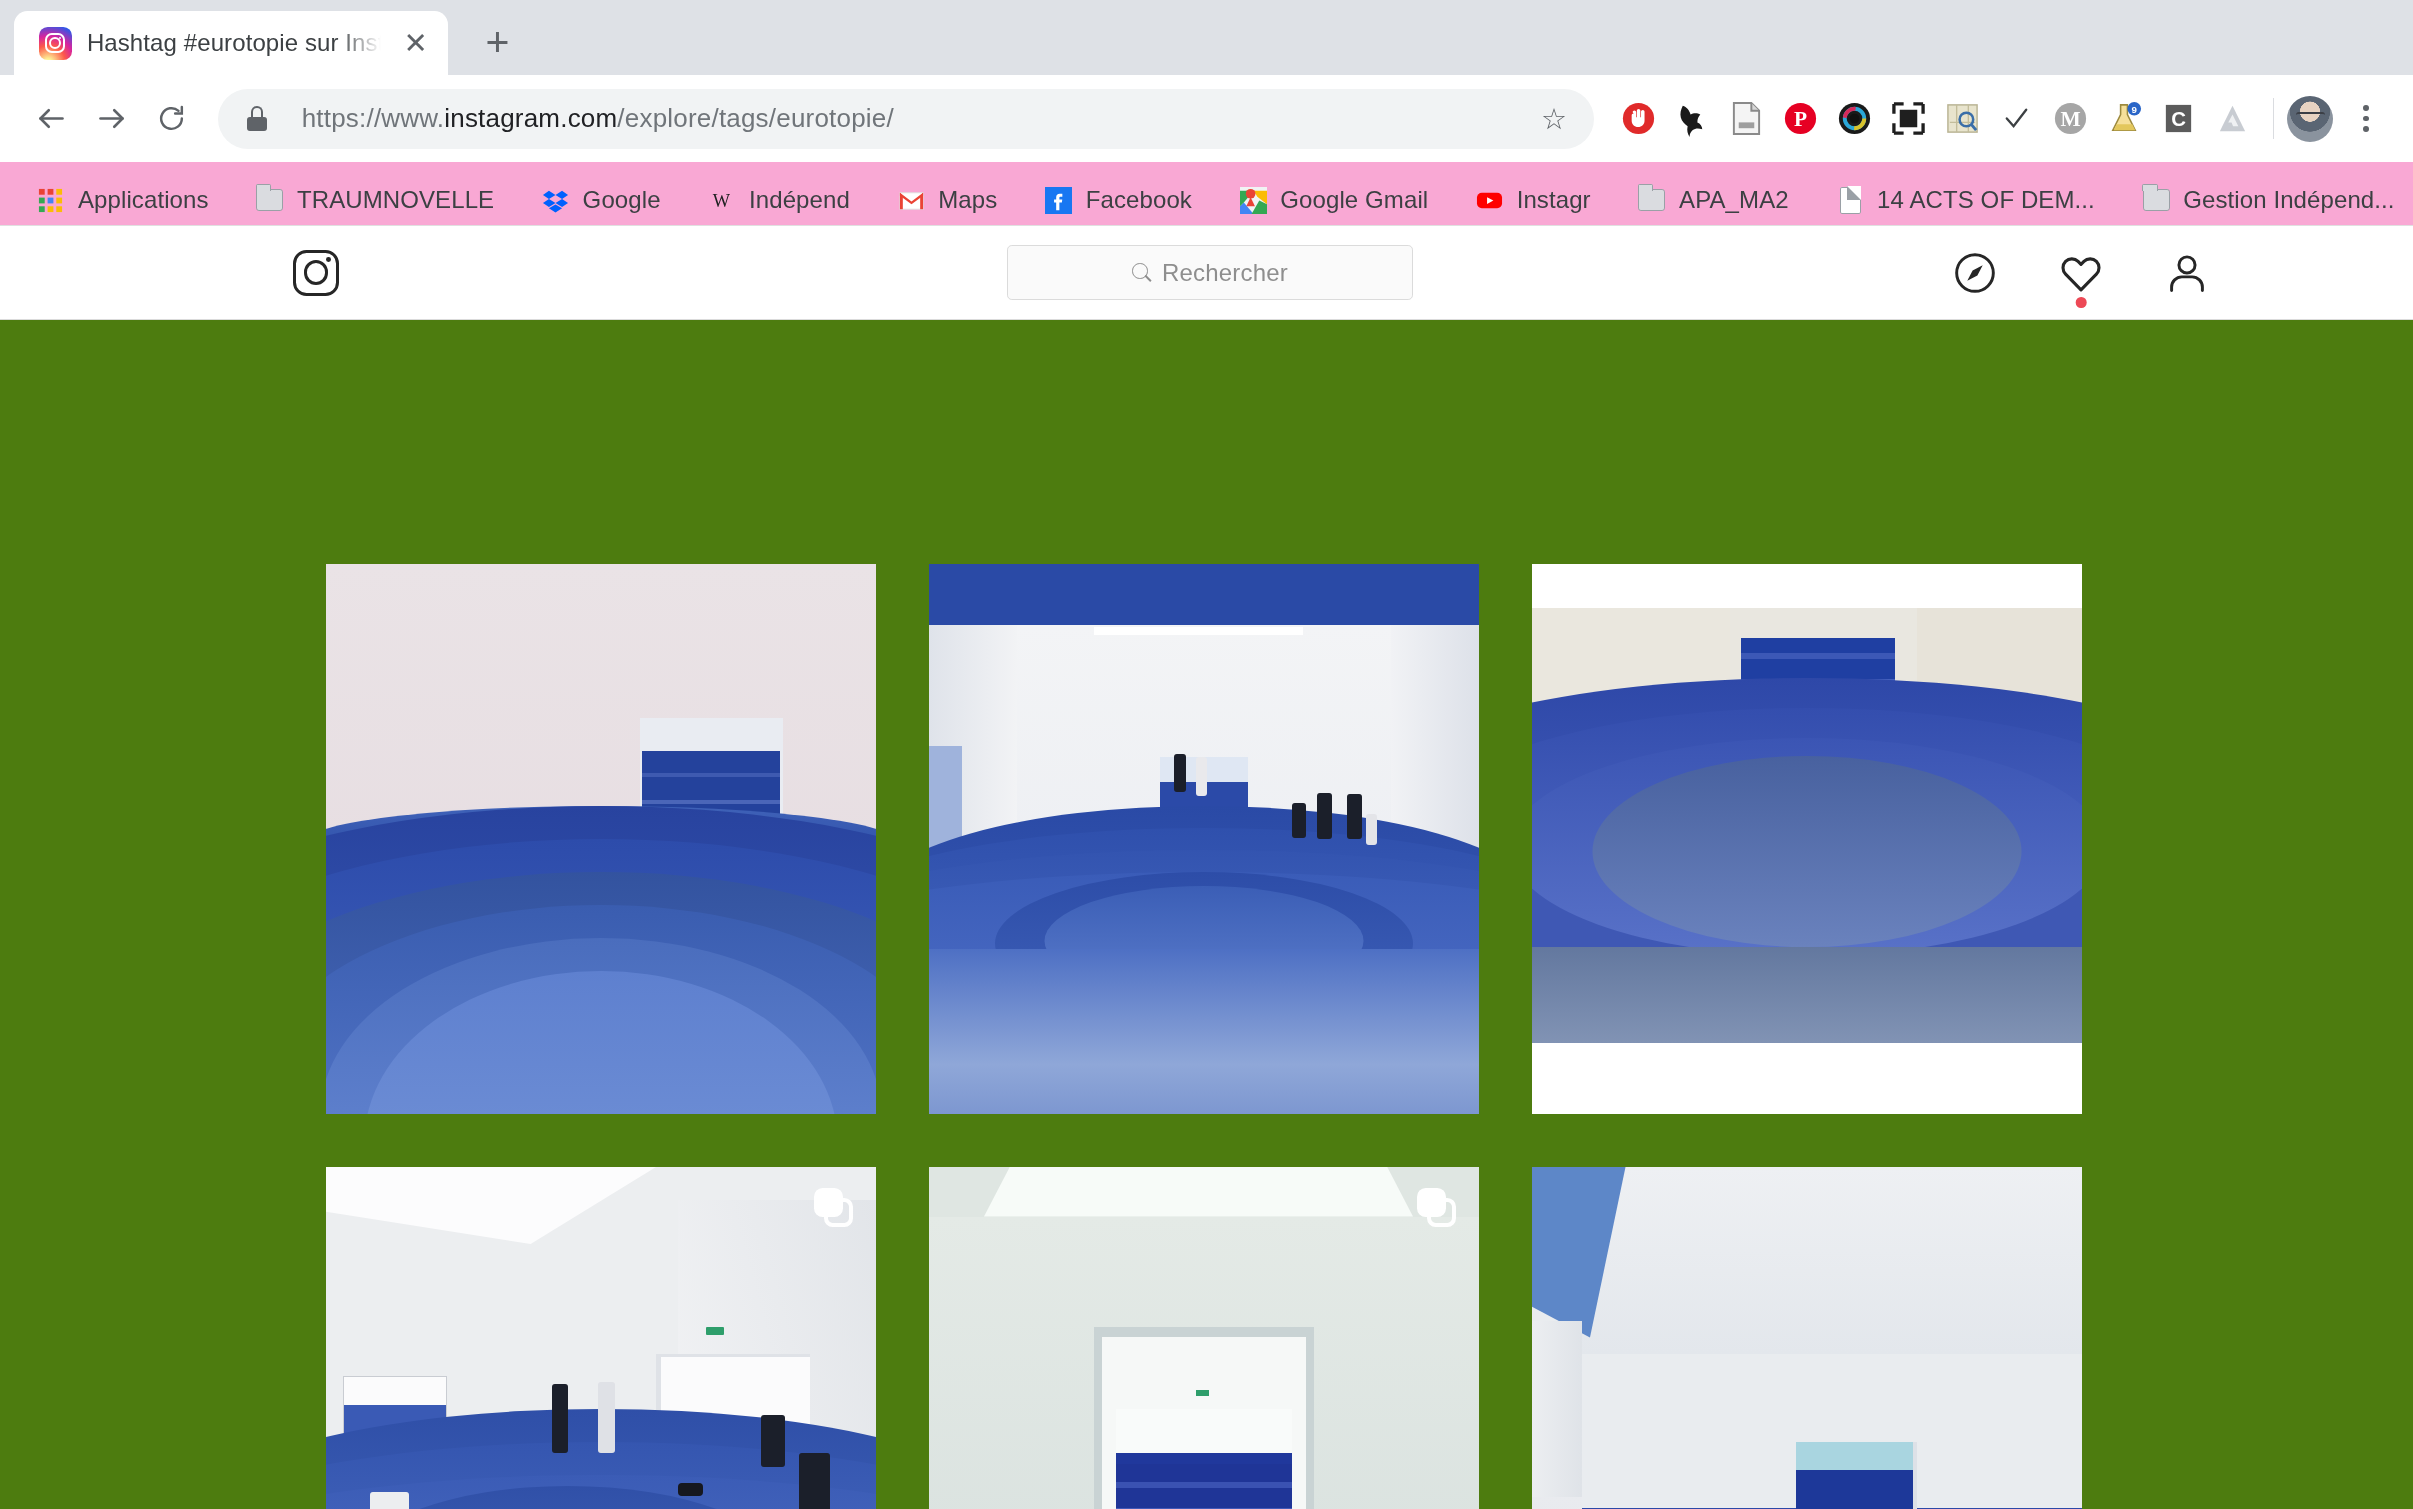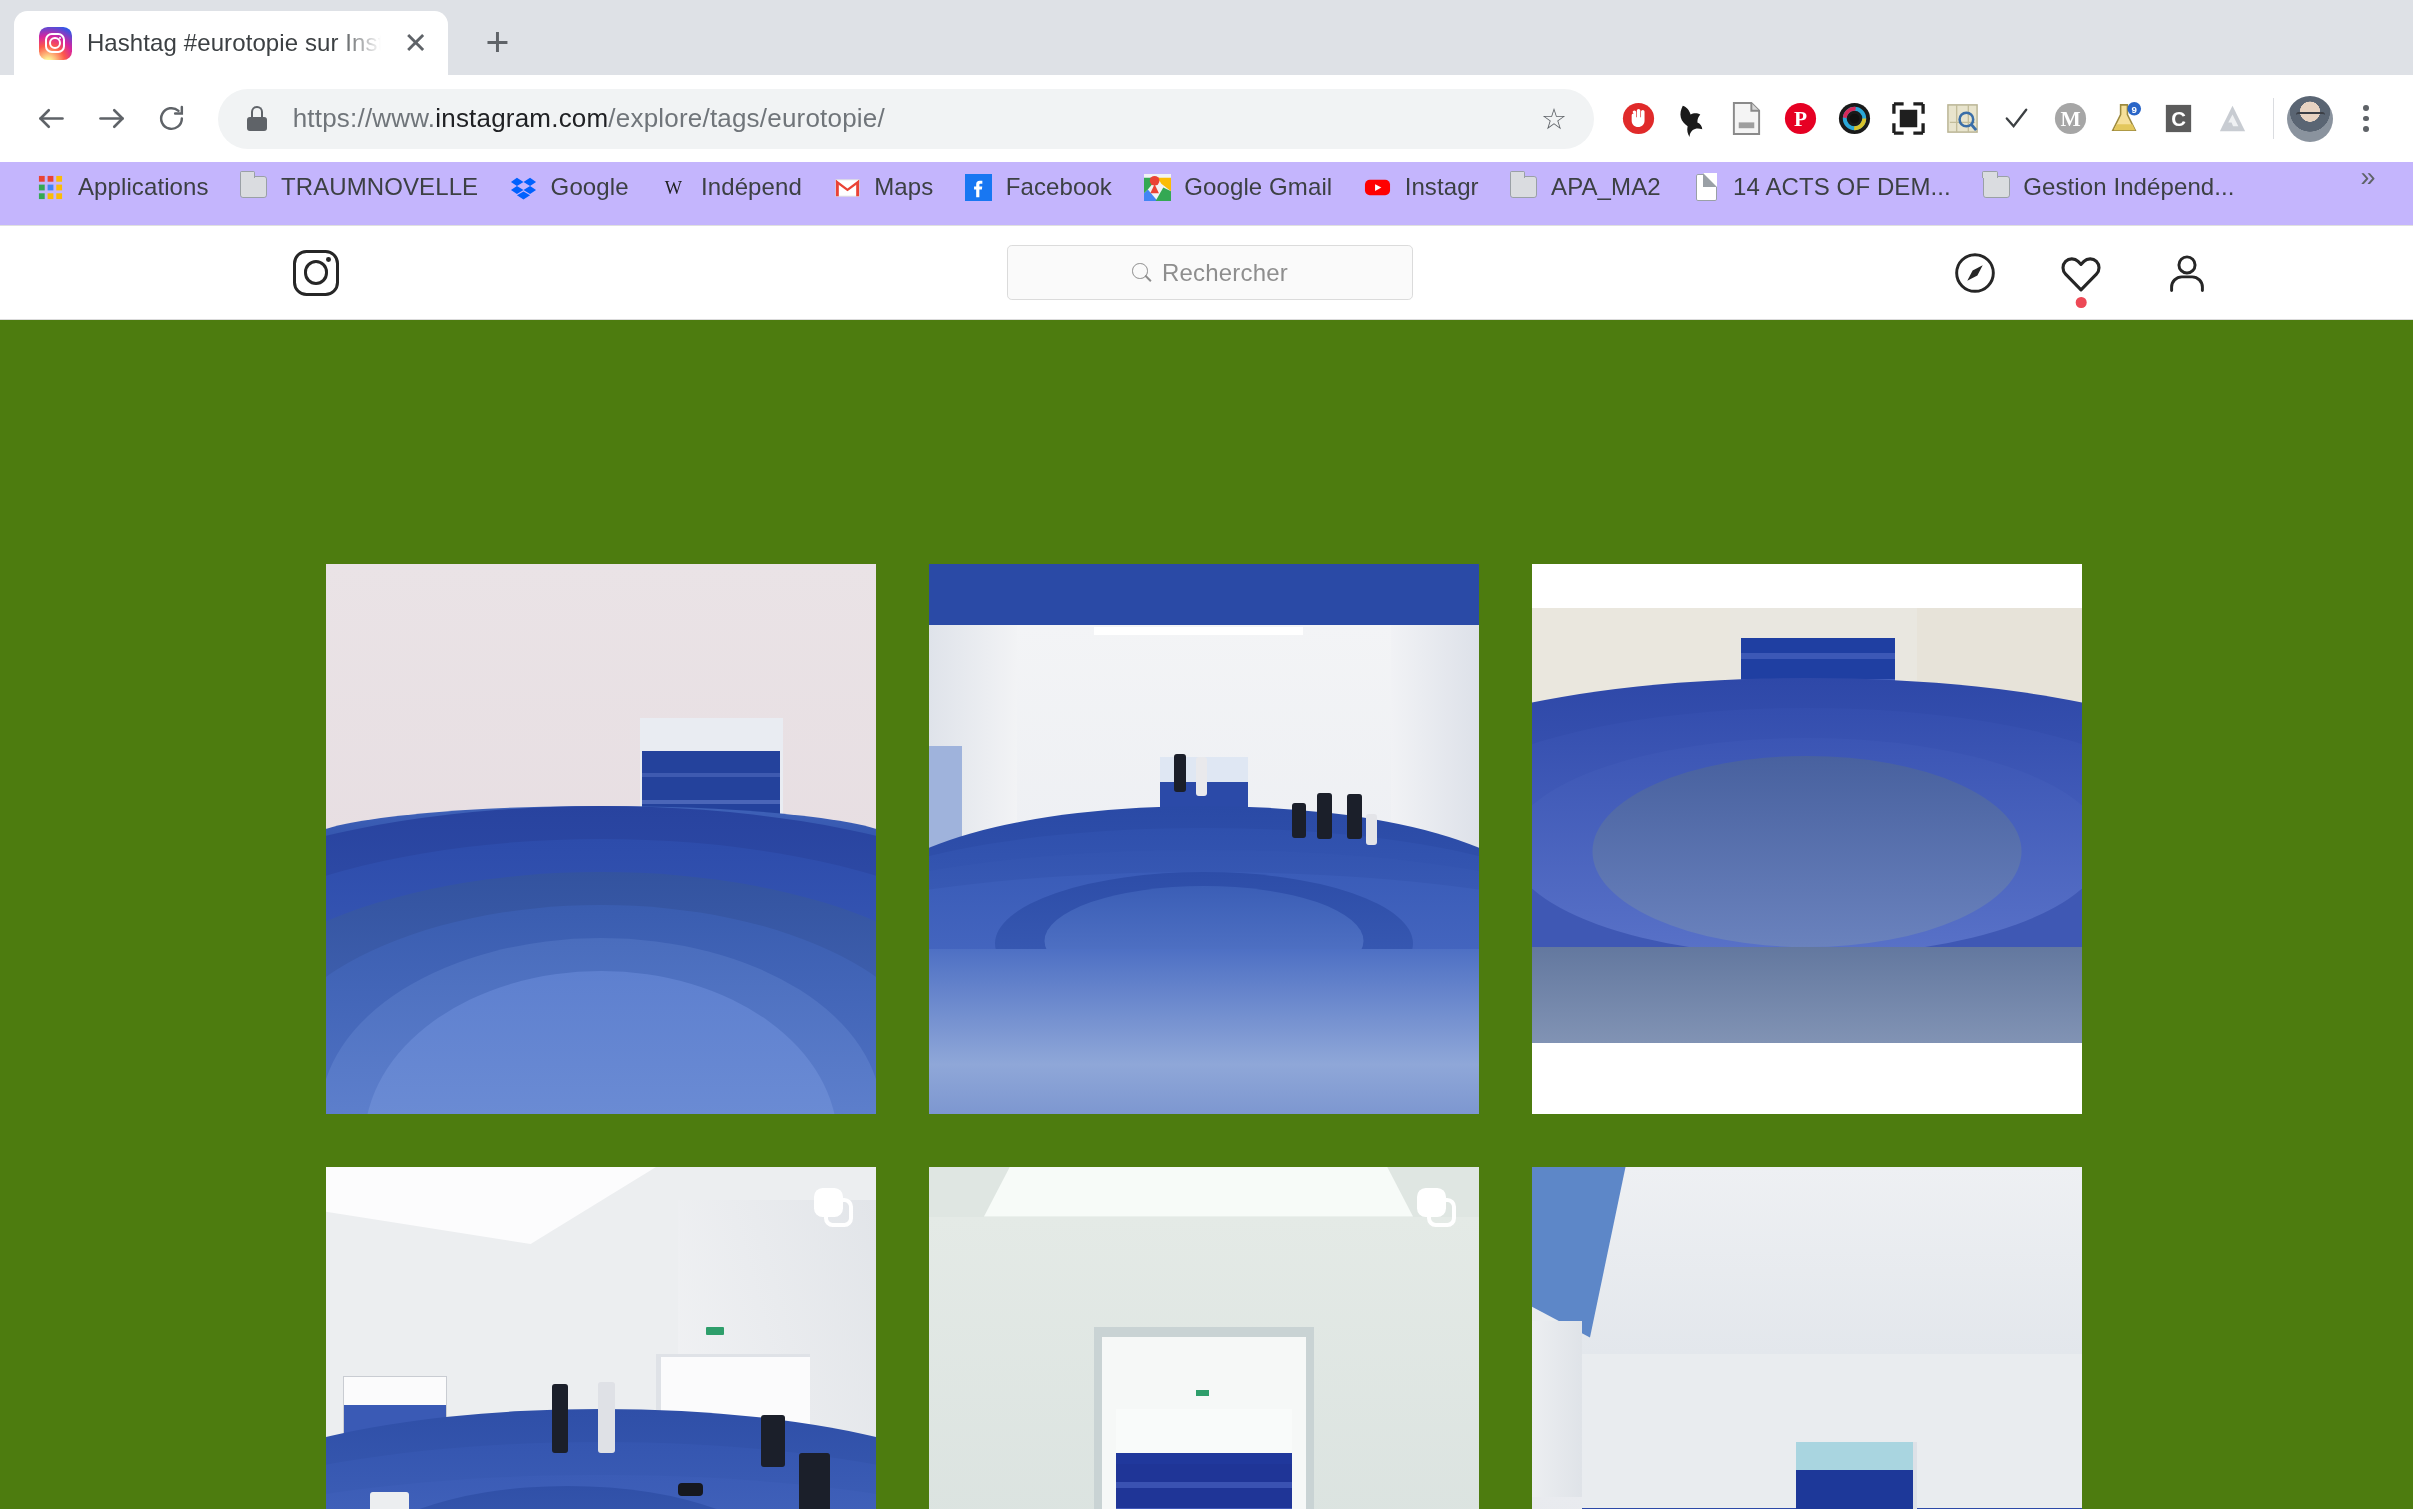--- a/index.html
+++ b/index.html
@@ -58,21 +58,21 @@
     padding: 0 25px 0 21px; gap: 0; flex: 0 0 87px;
   }
   .nav-btn {
     width: 60px; height: 60px; display: flex; align-items: center; justify-content: center;
     color: #5f6368; font-size: 33px; line-height: 1;
   }
   .nav-btn svg { display: block; }
   .omnibox {
     flex: 1; height: 60px; background: #f1f3f4; border-radius: 35px;
     display: flex; align-items: center; padding: 0 27px 0 29px; margin: 0 17.4px 0 17.4px;
-    gap: 26px; max-width: 1419px;
+    gap: 35px; max-width: 1419px;
   }
   .lock { width: 19.3px; height: 25px; position: relative; flex: 0 0 19.3px; }
   .lock .body { position: absolute; bottom: 0; width: 19.3px; height: 14.5px; background: #5f6368; border-radius: 2.9px; }
   .lock .shackle {
     position: absolute; top: 0; left: 3.9px; width: 11.6px; height: 12.6px;
     border: 2.9px solid #5f6368; border-bottom: none; border-radius: 6.8px 6.8px 0 0;
   }
   .url { font-size: 26px; white-space: nowrap; flex: 1; letter-spacing: 0.2px; }
   .url .dim { color: #70757a; }
   .url .strong { color: #202124; }
@@ -94,22 +94,22 @@
     content: ""; position: absolute; left: 8.7px; top: 16.4px; width: 29px; height: 6.8px;
     border-top: 2.9px solid #3b3f46; border-radius: 2.9px;
   }
   .kebab {
     width: 46px; display: flex; flex-direction: column; align-items: center; gap: 4.8px;
     margin-left: 9.7px; flex: 0 0 46px;
   }
   .kebab i { width: 5.8px; height: 5.8px; border-radius: 50%; background: #5f6368; display: block; }
 
   .bookmarks {
-    height: 64px; background: #c4b5fd; display: flex; align-items: flex-start;
-    padding: 0 21px 0 21px; gap: 0; border-bottom: 1px solid #e0e0e0; flex: 0 0 64px;
+    height: 64px; background: #f9a8d4; display: flex; align-items: flex-end;
+    padding: 0 21px 0 21px; gap: 16px; border-bottom: 1px solid #e0e0e0; flex: 0 0 64px;
   }
   .bm {
     display: flex; align-items: center; gap: 12.6px; padding: 0 15.4px; height: 50px;
     border-radius: 5.8px; white-space: nowrap;
   }
   .bm-label { font-size: 24px; color: #3c4043; letter-spacing: 0.1px; }
   .bm-ico { width: 29px; height: 29px; flex: 0 0 29px; display: flex; align-items: center; justify-content: center; }
   .folder-ico {
     width: 27px; height: 22px; background: #dadce0; border: 1.5px solid #9aa0a6;
     border-radius: 1.9px 2.9px 2.9px 2.9px; position: relative;

